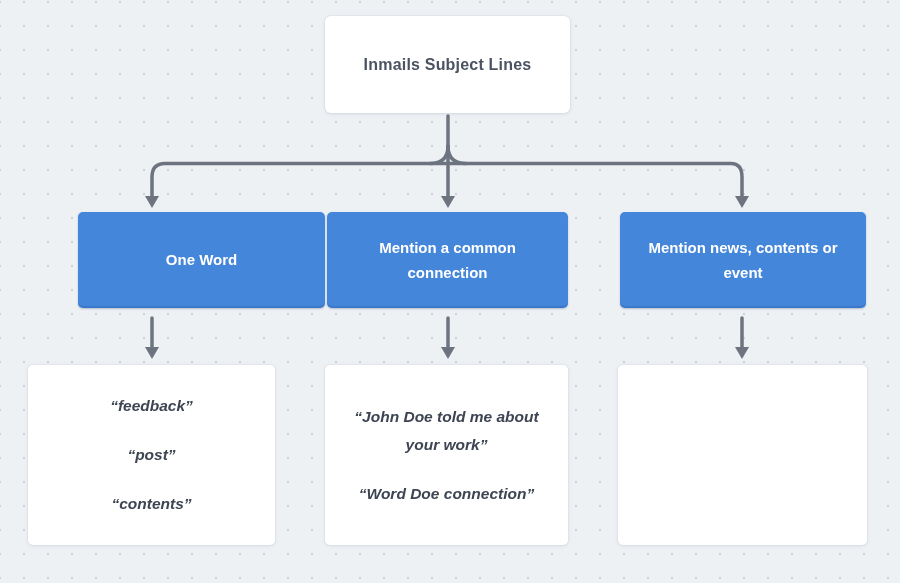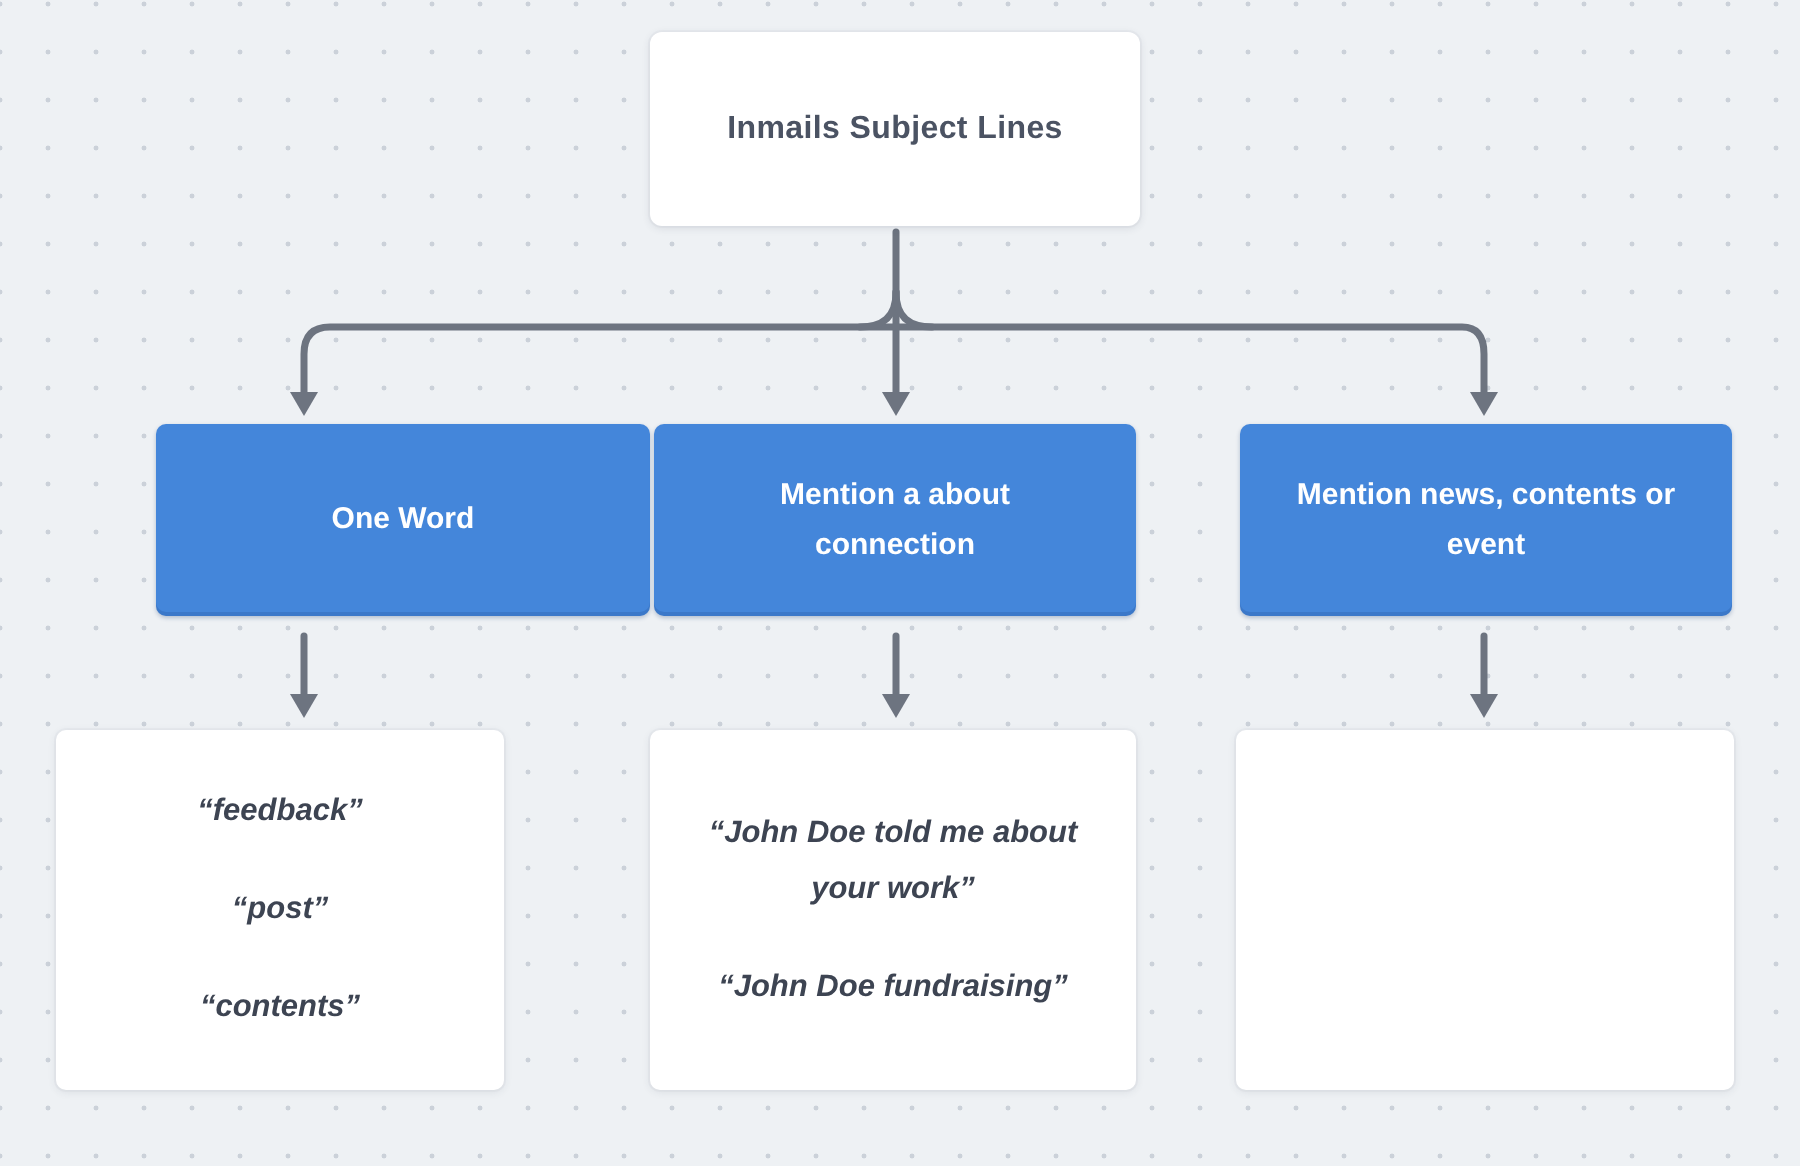--- a/index.html
+++ b/index.html
@@ -35,21 +35,21 @@
   }
   .branch-1{left:30px;  width:247px; padding:0 30px;margin-left:48px;}
   .branch-2{left:327px; width:241px; padding:0 34px;}
   .branch-3{left:620px; width:246px; padding:0 24px;}
   .example-card{
     background:#ffffff; top:365px; height:180px; border-radius:5px;
     box-shadow:0 1px 4px rgba(50,60,80,.10), 0 0 0 1px rgba(50,60,80,.03);
     color:var(--example-text); font-style:italic; font-weight:700; font-size:15.5px;
     flex-direction:column; gap:21px; line-height:28px;
   }
-  .card-1{left:28px;  width:224px; padding:0 8px;}
+  .card-1{left:28px;  width:247px; padding:0 8px;}
   .card-2{left:325px; width:243px; padding:0 24px;}
   .card-3{left:618px; width:249px; padding:0 24px;}
   .example-line{display:block;}
 </style>
 </head>
 <body>
 
 <div class="canvas">
 
   <svg class="connectors" width="900" height="583" viewBox="0 0 900 583" aria-hidden="true">
@@ -74,31 +74,31 @@
   </svg>
 
   <div class="node root-node">
     <span>Inmails Subject Lines</span>
   </div>
 
   <div class="node branch-node branch-1">
     <span>One Word</span>
   </div>
   <div class="node branch-node branch-2">
-    <span>Mention a about connection</span>
+    <span>Mention a common connection</span>
   </div>
   <div class="node branch-node branch-3">
     <span>Mention news, contents or event</span>
   </div>
 
   <div class="node example-card card-1">
     <span class="example-line">“feedback”</span>
     <span class="example-line">“post”</span>
     <span class="example-line">“contents”</span>
   </div>
   <div class="node example-card card-2">
     <span class="example-line">“John Doe told me about your work”</span>
-    <span class="example-line">“John Doe fundraising”</span>
+    <span class="example-line">“Word Doe connection”</span>
   </div>
   <div class="node example-card card-3">
   </div>
 
 </div>
 
 </body></html>

